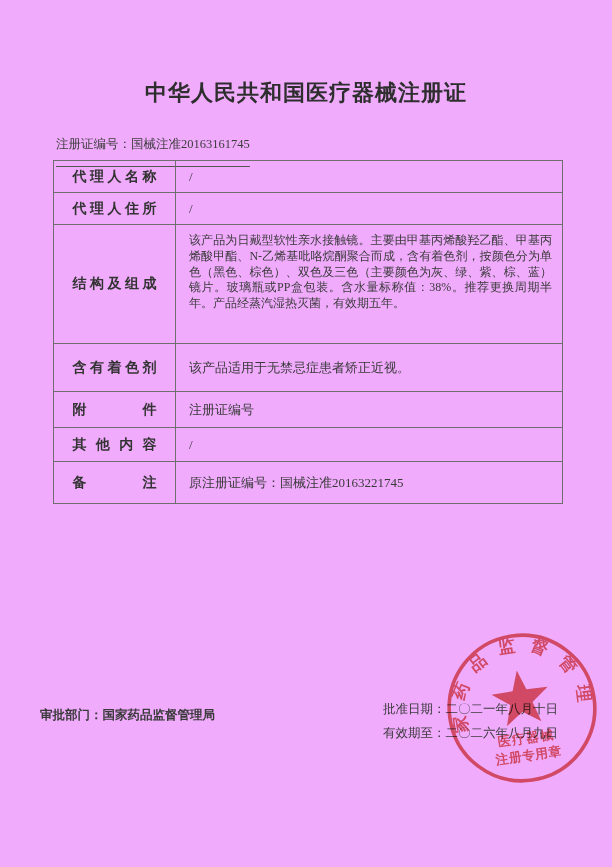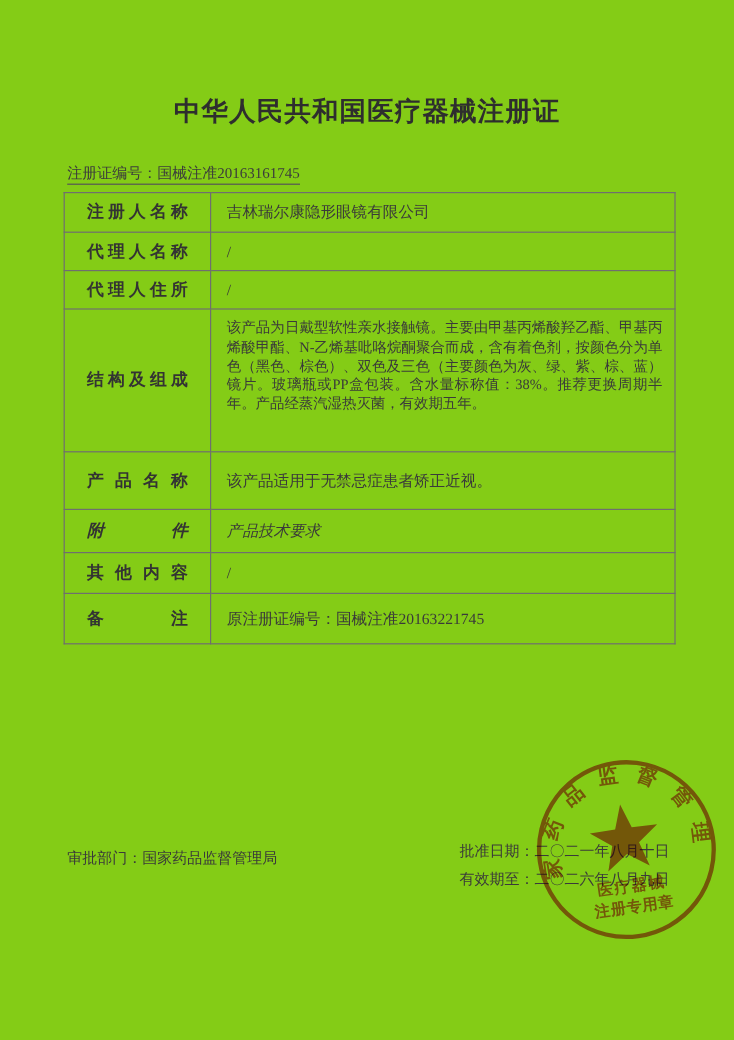--- a/index.html
+++ b/index.html
@@ -1,36 +1,36 @@
 <!DOCTYPE html>
 <html><head>
 <meta charset="utf-8">
 <style>
   html,body { margin:0; padding:0; background:#e9e9e9; }
   .page {
     position: relative;
     width: 612px; height: 867px;
     margin: 0 auto;
-    background: #84cc16;
+    background: #f0abfc;
     font-family: "Liberation Serif", "DejaVu Serif", serif;
     color: #3a3a3a;
     overflow: hidden;
   }
   .title {
     position: absolute; top: 78px; left: 0;
     width: 100%; margin: 0;
     text-align: center;
     font-size: 22px; font-weight: 700;
     letter-spacing: 1px; color: #2e2e2e;
   }
   .reg-line {
     position: absolute; top: 136px; left: 56px;
     font-size: 12.5px; color: #3c3c3c;
   }
-  .reg-underline { border-bottom: 1px solid #555; padding-bottom: 2px; }
+  .reg-underline { border-bottom: 1px solid #555; padding-bottom: 15px; }
   table.cert-table {
     position: absolute; top: 160px; left: 53px;
     width: 510px;
     border-collapse: collapse;
     table-layout: fixed;
   }
   .cert-table td {
     border: 1px solid #6f6f6f;
     font-size: 13px;
     color: #3a3a3a;
@@ -45,33 +45,33 @@
   .cert-table td.val { padding-left: 13px; padding-right: 10px; }
   tr.r1  { height: 33px; }
   tr.r2  { height: 32px; }
   tr.r3  { height: 32px; }
   tr.r4  { height: 32px; }
   tr.r5  { height: 32px; }
   tr.r6  { height: 32px; }
   tr.r7  { height: 40px; }
   tr.r8  { height: 119px; }
   tr.r9  { height: 48px; }
-  tr.r10 { height: 36px; font-style: italic; }
+  tr.r10 { height: 36px; }
   tr.r11 { height: 34px; }
   tr.r12 { height: 42px; }
   tr.r8 td.val {
     vertical-align: top;
     padding-top: 8px;
     font-size: 12px;
     line-height: 15.8px;
     text-align: justify;
   }
   .footer-left {
-    position: absolute; top: 707px; left: 56px;
-    font-size: 12.5px; color: #3a3a3a;
+    position: absolute; top: 707px; left: 40px;
+    font-size: 12.5px; color: #3a3a3a; font-weight: bold;
   }
   .footer-right {
     position: absolute; top: 697px; left: 383px;
     font-size: 12.5px; color: #3a3a3a;
     line-height: 24px;
   }
   .seal {
     position: absolute; top: 626px; left: 440px;
     width: 164px; height: 164px;
     transform: rotate(-8deg);
@@ -86,55 +86,49 @@
 <div class="page">
 
   <h1 class="title">中华人民共和国医疗器械注册证</h1>
 
   <div class="reg-line">
     <span class="reg-underline"><span>注册证编号：</span><span>国械注准20163161745</span></span>
   </div>
 
   <table class="cert-table">
     <tbody>
-      <tr class="r1">
-        <td class="lbl">
-            <div class="lbl-in">注册人名称</div>
-          </td>
-        <td class="val">吉林瑞尔康隐形眼镜有限公司</td>
-      </tr>
       <tr class="r4">
         <td class="lbl">
             <div class="lbl-in">代理人名称</div>
           </td>
         <td class="val">/</td>
       </tr>
       <tr class="r5">
         <td class="lbl">
             <div class="lbl-in">代理人住所</div>
           </td>
         <td class="val">/</td>
       </tr>
       <tr class="r8">
         <td class="lbl">
             <div class="lbl-in">结构及组成</div>
           </td>
         <td class="val">该产品为日戴型软性亲水接触镜。主要由甲基丙烯酸羟乙酯、甲基丙烯酸甲酯、N-乙烯基吡咯烷酮聚合而成，含有着色剂，按颜色分为单色（黑色、棕色）、双色及三色（主要颜色为灰、绿、紫、棕、蓝）镜片。玻璃瓶或PP盒包装。含水量标称值：38%。推荐更换周期半年。产品经蒸汽湿热灭菌，有效期五年。</td>
       </tr>
       <tr class="r9">
         <td class="lbl">
-            <div class="lbl-in">产品名称</div>
+            <div class="lbl-in">含有着色剂</div>
           </td>
         <td class="val">该产品适用于无禁忌症患者矫正近视。</td>
       </tr>
       <tr class="r10">
         <td class="lbl">
             <div class="lbl-in">附件</div>
           </td>
-        <td class="val">产品技术要求</td>
+        <td class="val">注册证编号</td>
       </tr>
       <tr class="r11">
         <td class="lbl">
             <div class="lbl-in">其他内容</div>
           </td>
         <td class="val">/</td>
       </tr>
       <tr class="r12">
         <td class="lbl">
             <div class="lbl-in">备注</div>

